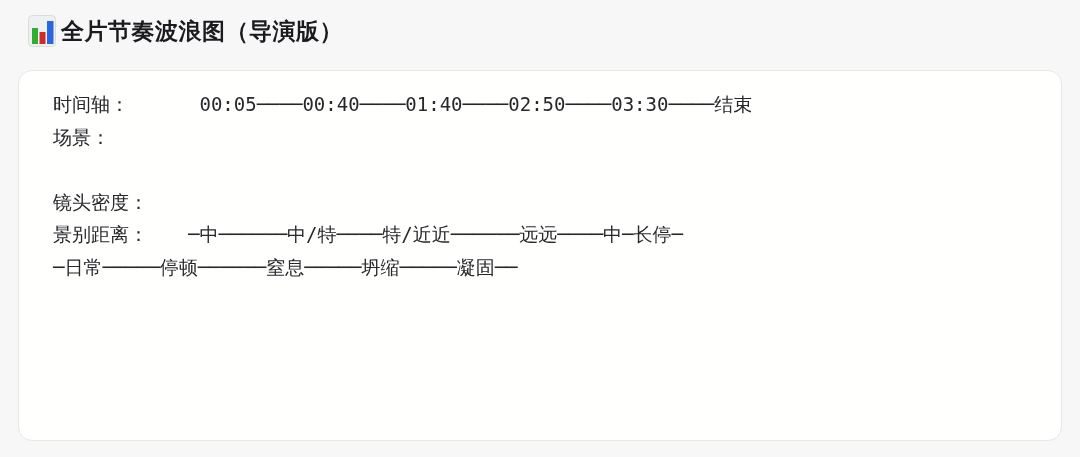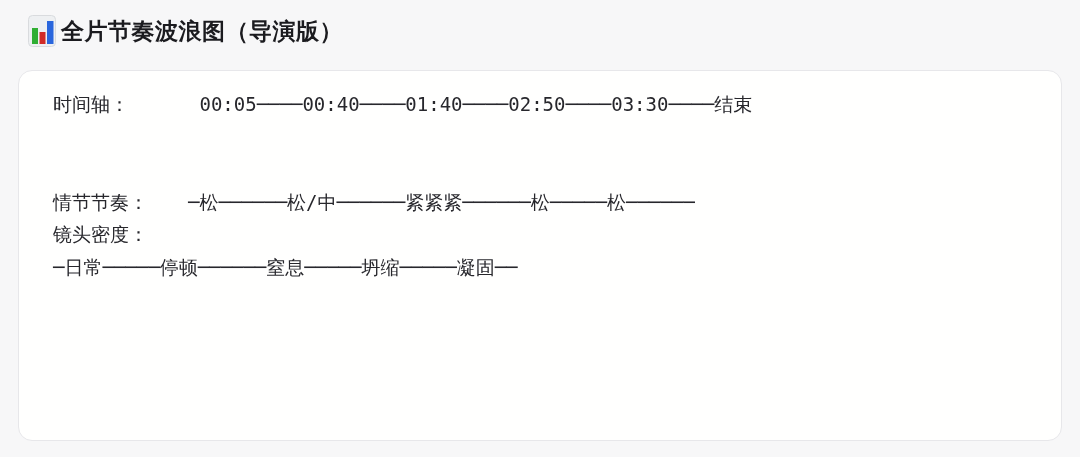--- a/index.html
+++ b/index.html
@@ -47,37 +47,38 @@
 </div>
 
 <div class="card">
   <div id="rows">
   <div class="line">
     <span class="lbl">时间轴：</span>
     <span class="val"> 00:05────00:40────01:40────02:50────03:30────结束</span>
   </div>
 
   <div class="line">
+    <span class="lbl">场景：</span>
   </div>
 
   <div class="line">
     <span class="lbl"></span>
     <span class="val"></span>
   </div>
 
-  <div class="line">
-    <span class="lbl">情节节奏：</span>
-    <span class="val">─松──────松/中──────紧紧紧──────松─────松──────</span>
-  </div>
 
 
   <div class="line">
     <span class="lbl">镜头密度：</span>
   </div>
 
+  <div class="line">
+    <span class="lbl">景别距离：</span>
+    <span class="val">─中──────中/特────特/近近──────远远────中─长停─</span>
+  </div>
 
   <div class="line">
     <span class="val">─日常─────停顿──────窒息─────坍缩─────凝固──</span>
   </div>
 
   <div class="line">
     <span class="lbl"></span>
     <span class="val"></span>
   </div>
 

